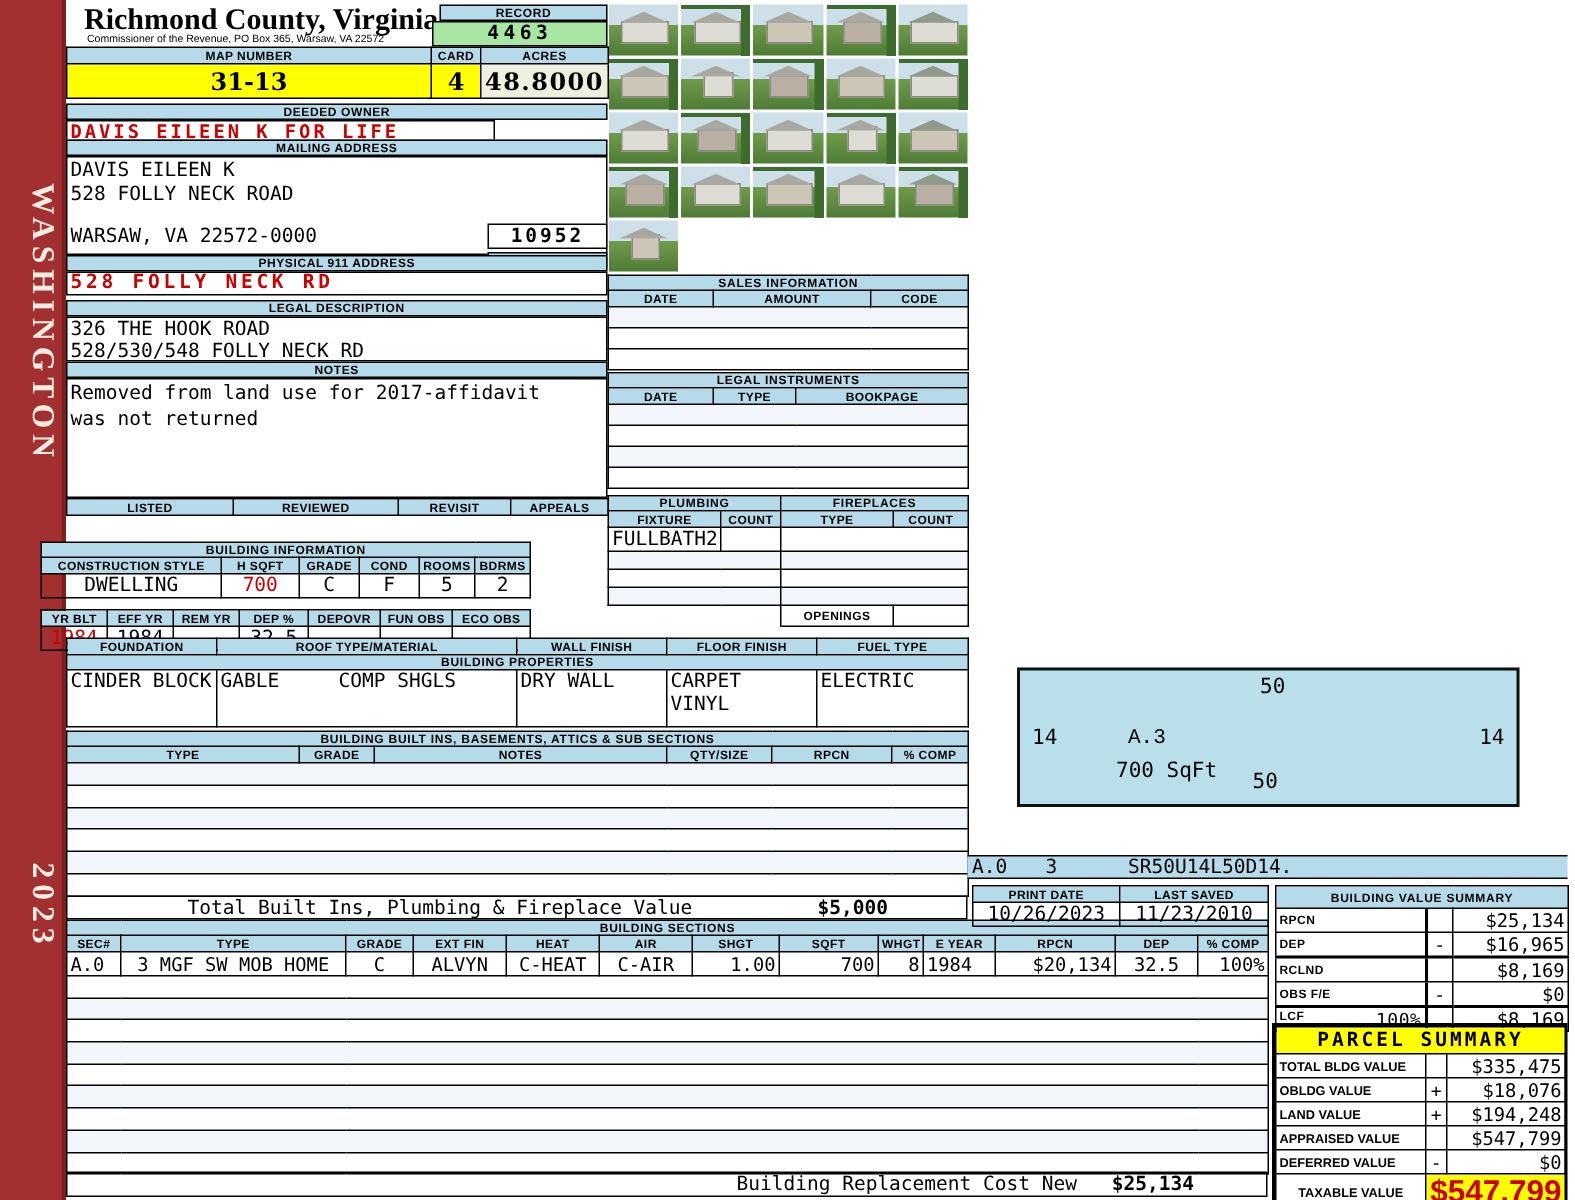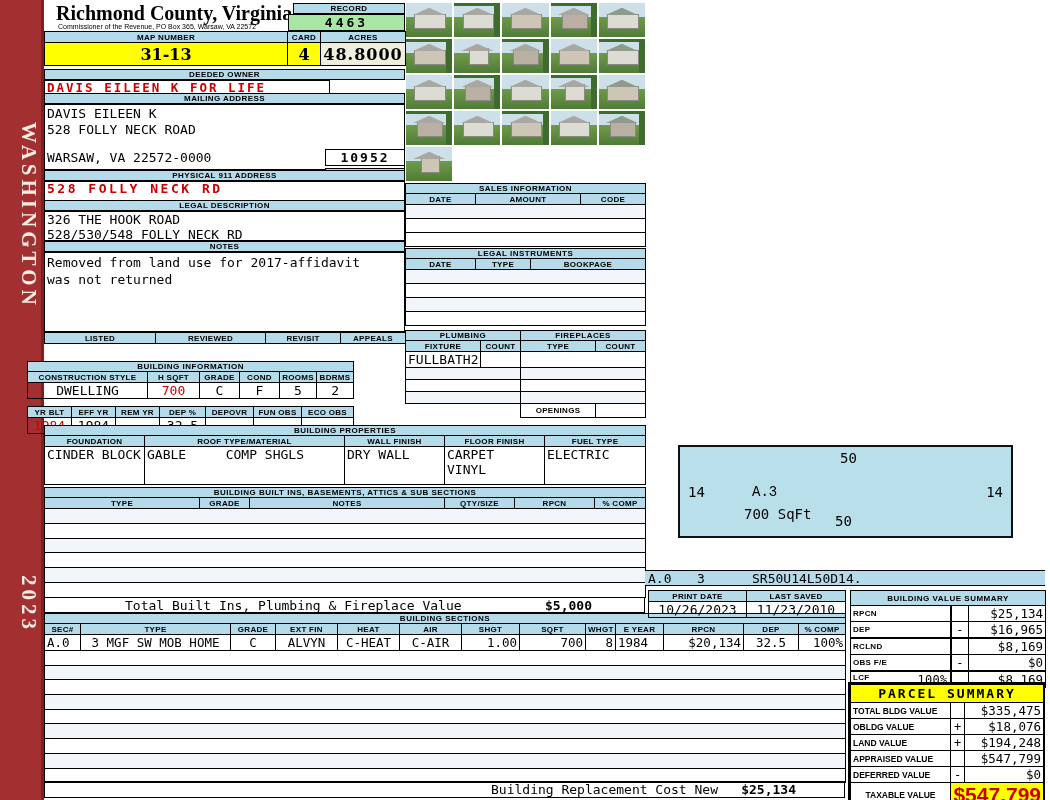--- a/index.html
+++ b/index.html
@@ -56,21 +56,21 @@
              line-height:13px;padding-left:2px;}
   .mail-hdr{position:absolute;left:44px;top:93px;width:361px;}
   .mail-block{position:absolute;left:44px;top:104px;width:361px;height:66px;border:1px solid #000;
               font:13px "DejaVu Sans Mono",monospace;padding:1px 2px;line-height:16px;}
   .mail-gap{margin-top:12px;}
   .acct-hdr{position:absolute;left:325px;top:138px;width:80px;margin-top:30px;}
   .acct-val{position:absolute;left:325px;top:149px;width:80px;height:17px;border:1px solid #000;
             background:#fff;text-align:center;font:bold 13px "DejaVu Sans Mono",monospace;
             letter-spacing:2px;line-height:15px;}
   .phys-hdr{position:absolute;left:44px;top:170px;width:361px;}
-  .phys-val{position:absolute;left:44px;top:181px;width:361px;height:31px;border:1px solid #000;
+  .phys-val{position:absolute;left:44px;top:181px;width:361px;height:16px;border:1px solid #000;
             font:bold 13px "DejaVu Sans Mono",monospace;letter-spacing:2.5px;color:var(--alert_red);
             line-height:14px;padding-left:2px;}
   .legal-hdr{position:absolute;left:44px;top:200px;width:361px;}
   .legal-block{position:absolute;left:44px;top:211px;width:361px;height:30px;border:1px solid #000;
                font:13px "DejaVu Sans Mono",monospace;line-height:15px;padding:0 2px;}
   .notes-hdr{position:absolute;left:44px;top:241px;width:361px;}
   .notes-block{position:absolute;left:44px;top:252px;width:361px;height:80px;border:1px solid #000;
                font:13px "DejaVu Sans Mono",monospace;line-height:17px;padding:1px 2px;}
 
   .visits{position:absolute;left:44px;top:332px;width:361px;}
@@ -290,29 +290,29 @@
   <table class="bprops">
     <colgroup>
         <col style="width:100px">
         <col style="width:200px">
         <col style="width:100px">
         <col style="width:100px">
         <col style="width:101px">
     </colgroup>
       <tbody>
         <tr>
-          <td class="t" colspan="5">BUILDING PROPERTIES</td>
-        </tr>
-    <tr>
       <td class="h">FOUNDATION</td>
       <td class="h">ROOF TYPE/MATERIAL</td>
       <td class="h">WALL FINISH</td>
       <td class="h">FLOOR FINISH</td>
       <td class="h">FUEL TYPE</td>
     </tr>
+    <tr>
+          <td class="t" colspan="5">BUILDING PROPERTIES</td>
+        </tr>
     <tr>
       <td class="d">CINDER BLOCK</td>
       <td class="d">
         <div class="split" style="padding-right:38px">
               <span>GABLE</span>
               <span>COMP SHGLS</span>
             </div>
       </td>
       <td class="d">DRY WALL</td>
       <td class="d">

